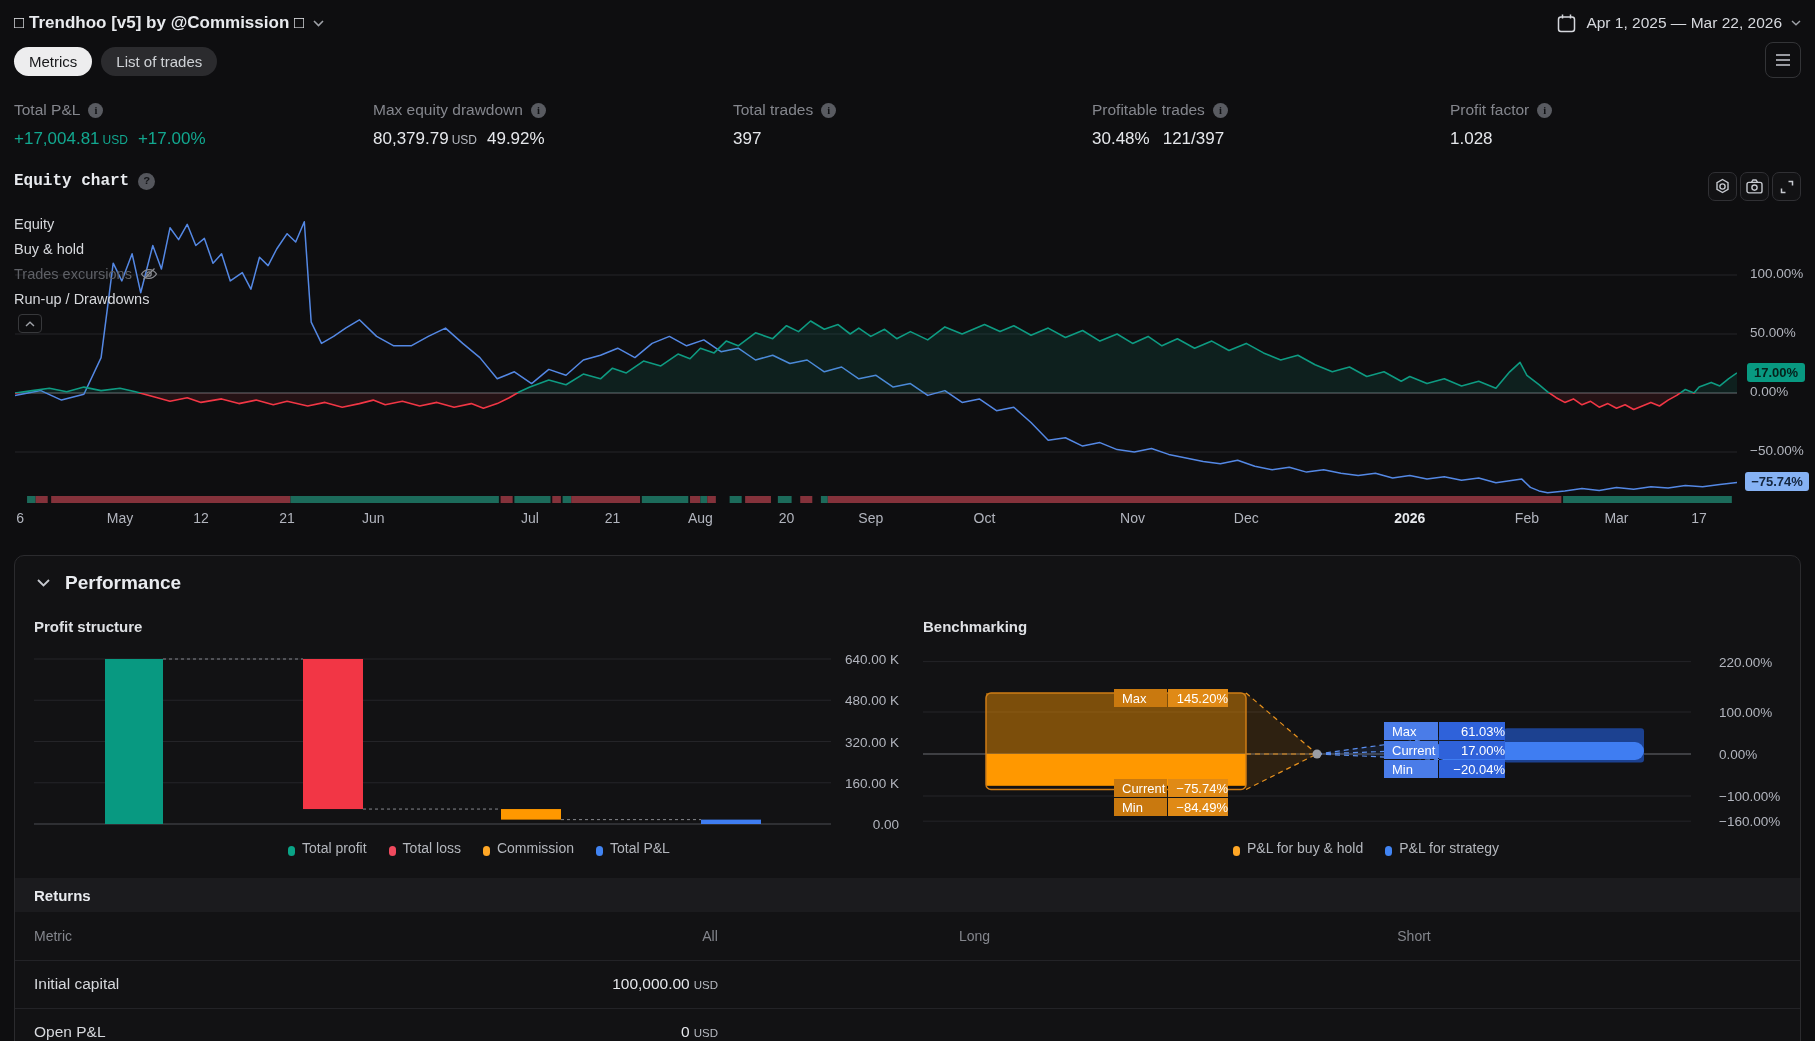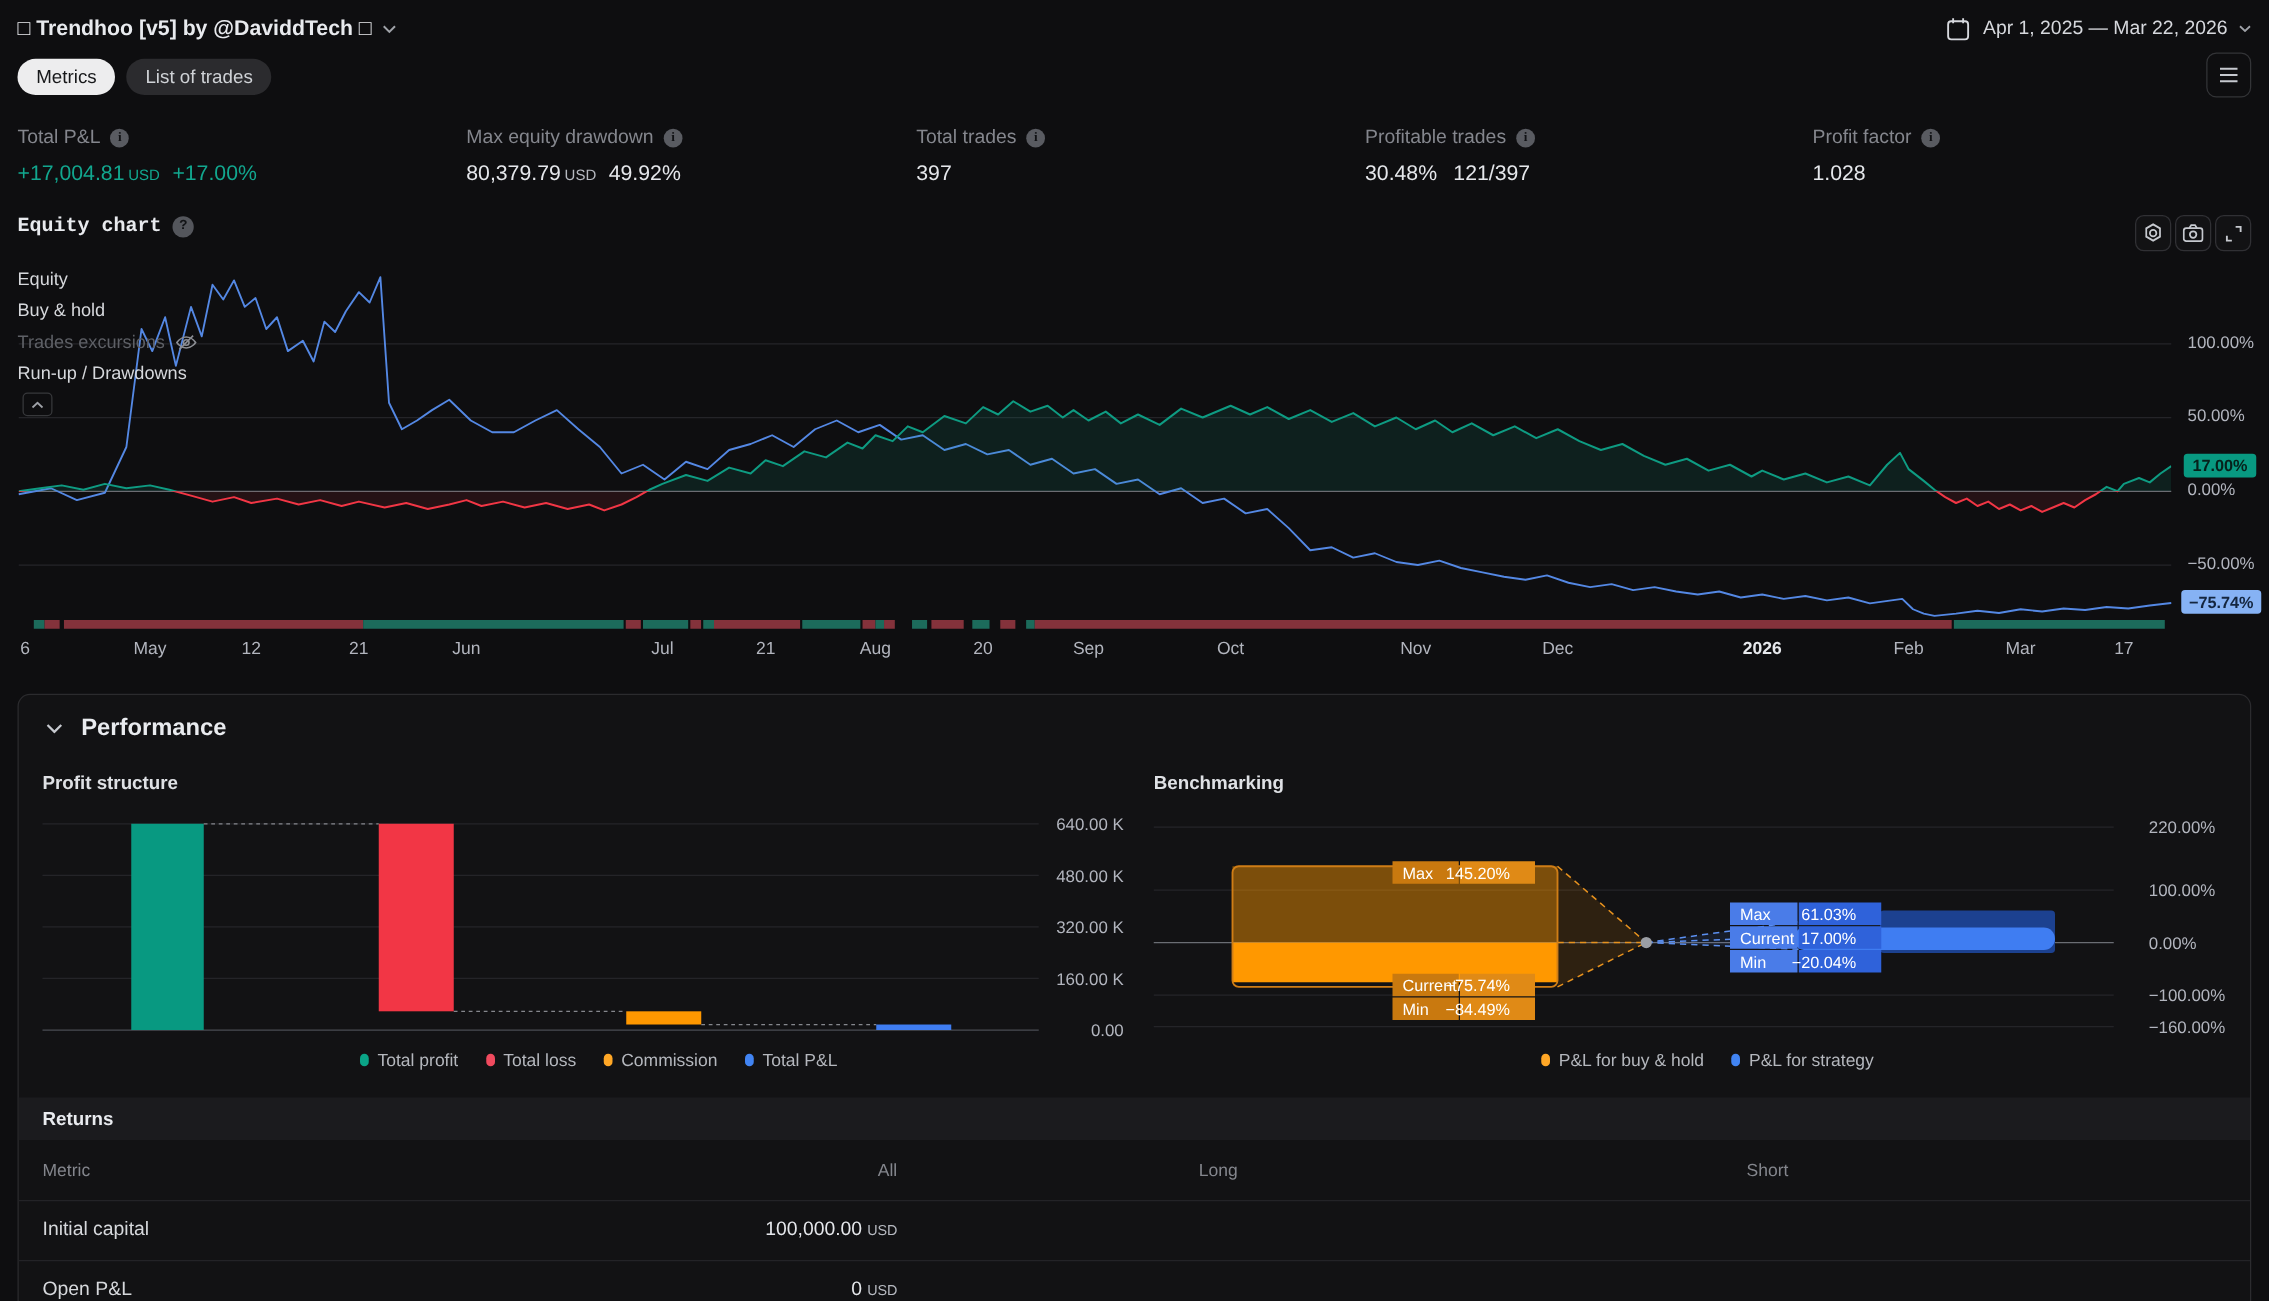--- a/index.html
+++ b/index.html
@@ -48,27 +48,27 @@
 
   
   #perf-card{left:14px;top:555px;width:1785px;height:520px;background:#121214;border:1px solid #2b2b2e;
              border-radius:10px;overflow:hidden;}
   #perf-header{position:absolute;left:22px;top:16px;display:flex;gap:15px;align-items:center;cursor:pointer;}
   #perf-title{font-size:19px;font-weight:700;color:#e9ebef;}
   .sub-title{position:absolute;top:62px;font-size:15px;font-weight:700;color:#dfe1e5;}
   .chip-row{position:absolute;display:flex;gap:1px;height:18px;font-size:13px;color:#fff;}
   .chip-cell{display:flex;align-items:center;box-sizing:border-box;}
   .chip-lab{justify-content:flex-start;padding-left:8px;text-align:center;}
-  .chip-val{justify-content:flex-end;padding-right:20px;}
+  .chip-val{justify-content:flex-end;padding-right:0;}
   .chip-o .chip-lab{width:53px;background:#c9790f;}
   .chip-o .chip-val{width:60px;background:#e08a16;}
   .chip-b .chip-lab{width:54px;background:#4a7ce8;}
   .chip-b .chip-val{width:66px;background:#2f62da;}
   .legend{position:absolute;display:flex;gap:22px;}
-  .leg-item{display:flex;gap:7px;align-items:center;font-size:14px;color:#b4b7bd;}
+  .leg-item{display:flex;gap:7px;align-items:flex-end;font-size:14px;color:#b4b7bd;}
   .leg-dot{width:7px;height:10px;border-radius:4px;}
 
   
   #returns-header{position:absolute;left:0;top:322px;width:100%;height:34px;background:#1b1b1e;
                   display:flex;align-items:center;padding-left:19px;box-sizing:border-box;
                   font-weight:700;font-size:15px;color:#e9ebef;}
   #returns-cols{position:absolute;left:0;top:356px;width:100%;height:48px;border-bottom:1px solid #232327;
                 color:#84868d;font-size:14px;}
   #returns-cols span{position:absolute;line-height:48px;}
   .col-metric{left:19px;}
@@ -79,21 +79,21 @@
   .ret-metric{position:absolute;left:19px;line-height:48px;font-size:15.5px;color:#d6d8dc;}
   .ret-all{position:absolute;left:403px;width:300px;text-align:right;line-height:48px;font-size:15.5px;color:#e5e7eb;}
   .ret-unit{font-size:11.5px;color:#b6b9c0;margin-left:4px;}
 </style>
 </head>
 <body>
 
 <div class="page">
 
   <div class="abs" id="title-row">
-    <span id="page-title">□ Trendhoo [v5] by @DaviddTech □</span>
+    <span id="page-title">□ Trendhoo [v5] by @Commission □</span>
     <svg class="chev-ic" width="11" height="7" viewBox="0 0 11 7">
         <path d="M1 1l4.5 4.5L10 1" stroke="#9fa2a8" stroke-width="1.6" fill="none"></path>
       </svg>
   </div>
 
   <div class="abs" id="date-ctl">
     <svg width="21" height="21" viewBox="0 0 21 21" fill="none" stroke="#d6d8dd" stroke-width="1.5">
       <rect x="2.5" y="4" width="16" height="14.5" rx="2.5"></rect>
         <path d="M6.5 1.5v4M14.5 1.5v4"></path>
     </svg>

